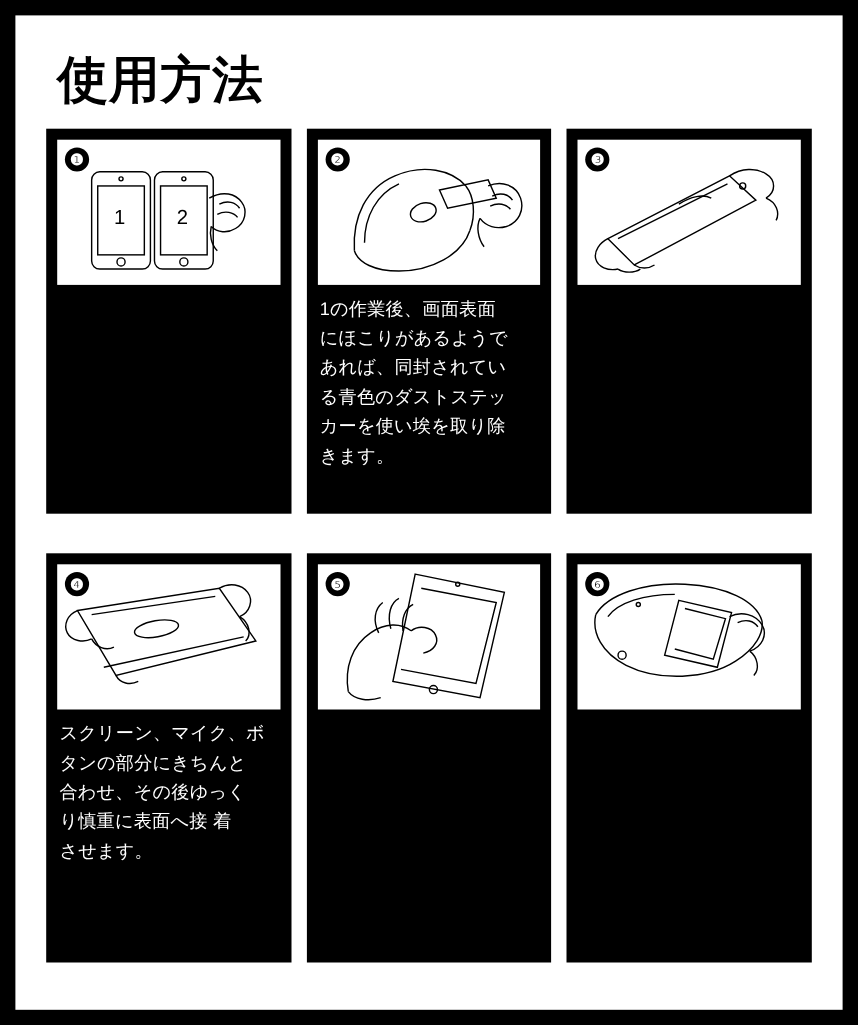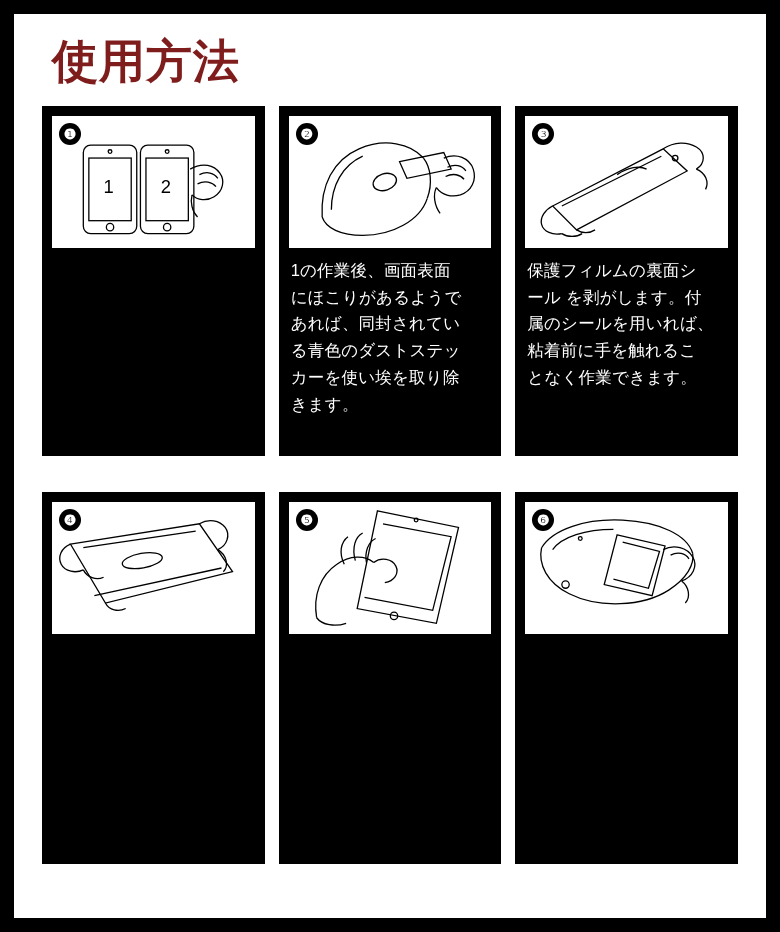--- a/index.html
+++ b/index.html
@@ -26,23 +26,23 @@
     background: #ffffff;
     box-sizing: border-box;
     padding: 18px 28px 20px 28px;
     display: flex;
     flex-direction: column;
   }
   .page-title {
     font-size: 46px;
     font-weight: bold;
     letter-spacing: 1px;
-    color: #7f1d1d;
+    color: #000000;
     line-height: 1;
-    margin: 6px 0 22px 10px;
+    margin: 17px 0 22px 10px;
     font-family: "Liberation Sans", sans-serif;
   }
   .grid {
     display: grid;
     grid-template-columns: repeat(3, 1fr);
     grid-template-rows: repeat(2, auto);
     column-gap: 14px;
     row-gap: 18px;
     flex: 0 0 auto;
   }
@@ -167,25 +167,20 @@
               <path d="M150 30 C162 22 176 22 186 28 C196 34 196 46 186 52"></path>
               <path d="M186 52 C196 56 200 66 196 74"></path>
               <path d="M30 92 C22 96 16 104 18 112 C20 120 30 124 40 122"></path>
               <path d="M40 122 C46 126 56 126 62 122"></path>
               <path d="M56 118 C62 122 70 122 76 118"></path>
               <path d="M100 58 C112 50 124 48 132 52"></path>
               <circle cx="163" cy="40" r="3"></circle>
             </g>
           </svg>
         </div>
-        <div class="caption">保護フィルムの裏面シ
-ール を剥がします。付
-属のシールを用いれば、
-粘着前に手を触れるこ
-となく作業できます。</div>
       </div>
     </div>
 
     <div class="grid row2" style="margin-top:18px;">
 
       <div class="card">
         <div class="illus">
           <div class="badge">❹</div>
           <svg viewBox="0 0 220 132">
             <g fill="none" stroke="#000" stroke-width="1.4">
@@ -194,20 +189,25 @@
               <path d="M46 96 L184 66"></path>
               <path d="M20 40 C10 44 6 54 10 62 C14 70 26 72 34 68"></path>
               <path d="M34 68 C38 76 48 80 56 76"></path>
               <path d="M58 104 C62 112 72 114 80 110"></path>
               <path d="M160 18 C170 12 182 14 188 22 C194 30 190 42 180 46"></path>
               <path d="M180 46 C190 52 192 64 186 70"></path>
               <ellipse cx="98" cy="58" rx="22" ry="8" transform="rotate(-10 98 58)"></ellipse>
             </g>
           </svg>
         </div>
+        <div class="caption">スクリーン、マイク、ボ
+タンの部分にきちんと
+合わせ、その後ゆっく
+り慎重に表面へ接 着
+させます。</div>
       </div>
 
       <div class="card">
         <div class="illus">
           <div class="badge">❺</div>
           <svg viewBox="0 0 220 132">
             <g fill="none" stroke="#000" stroke-width="1.4">
               <path d="M96 4 L184 22 L160 126 L74 110 Z"></path>
               <path d="M102 18 L176 32 L156 112 L82 98"></path>
               <circle cx="138" cy="14" r="2"></circle>

